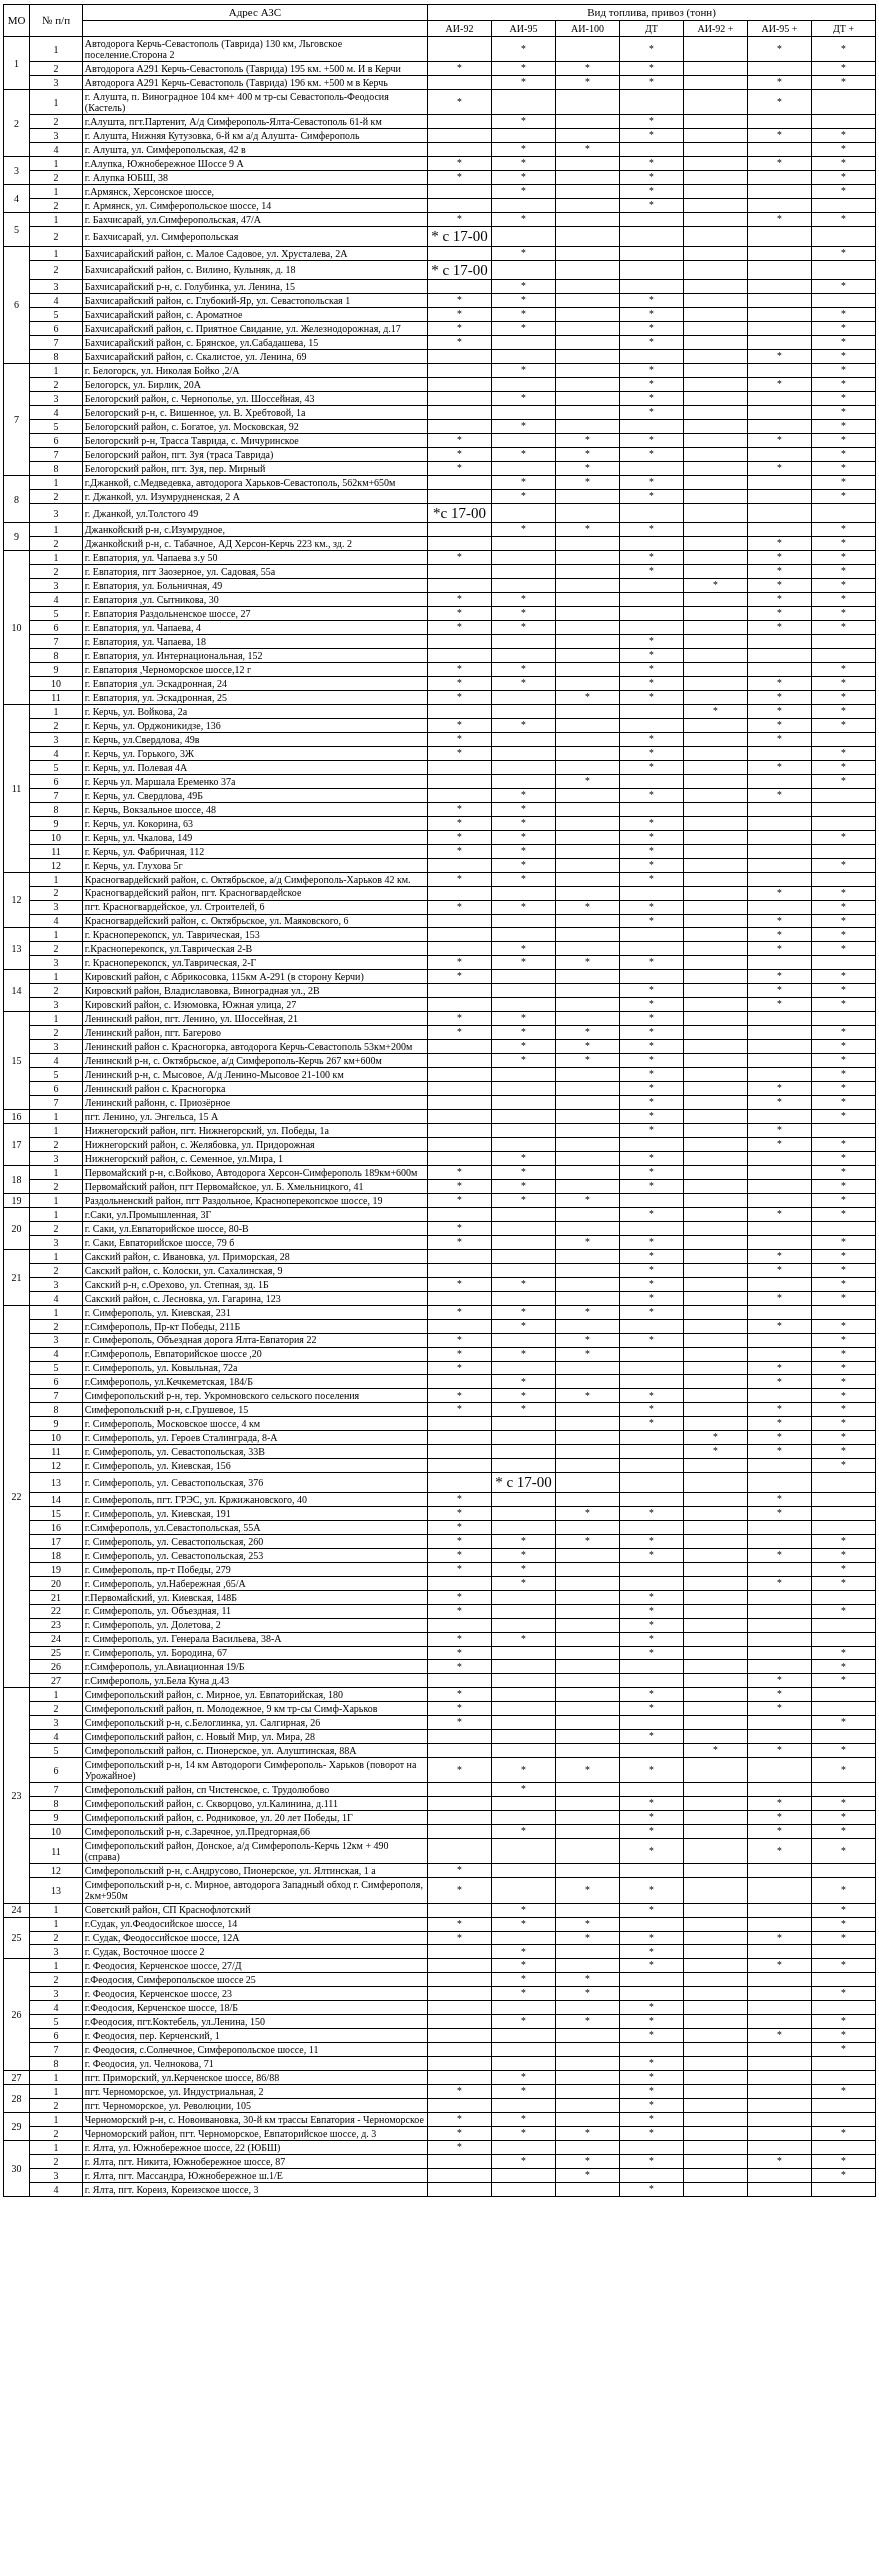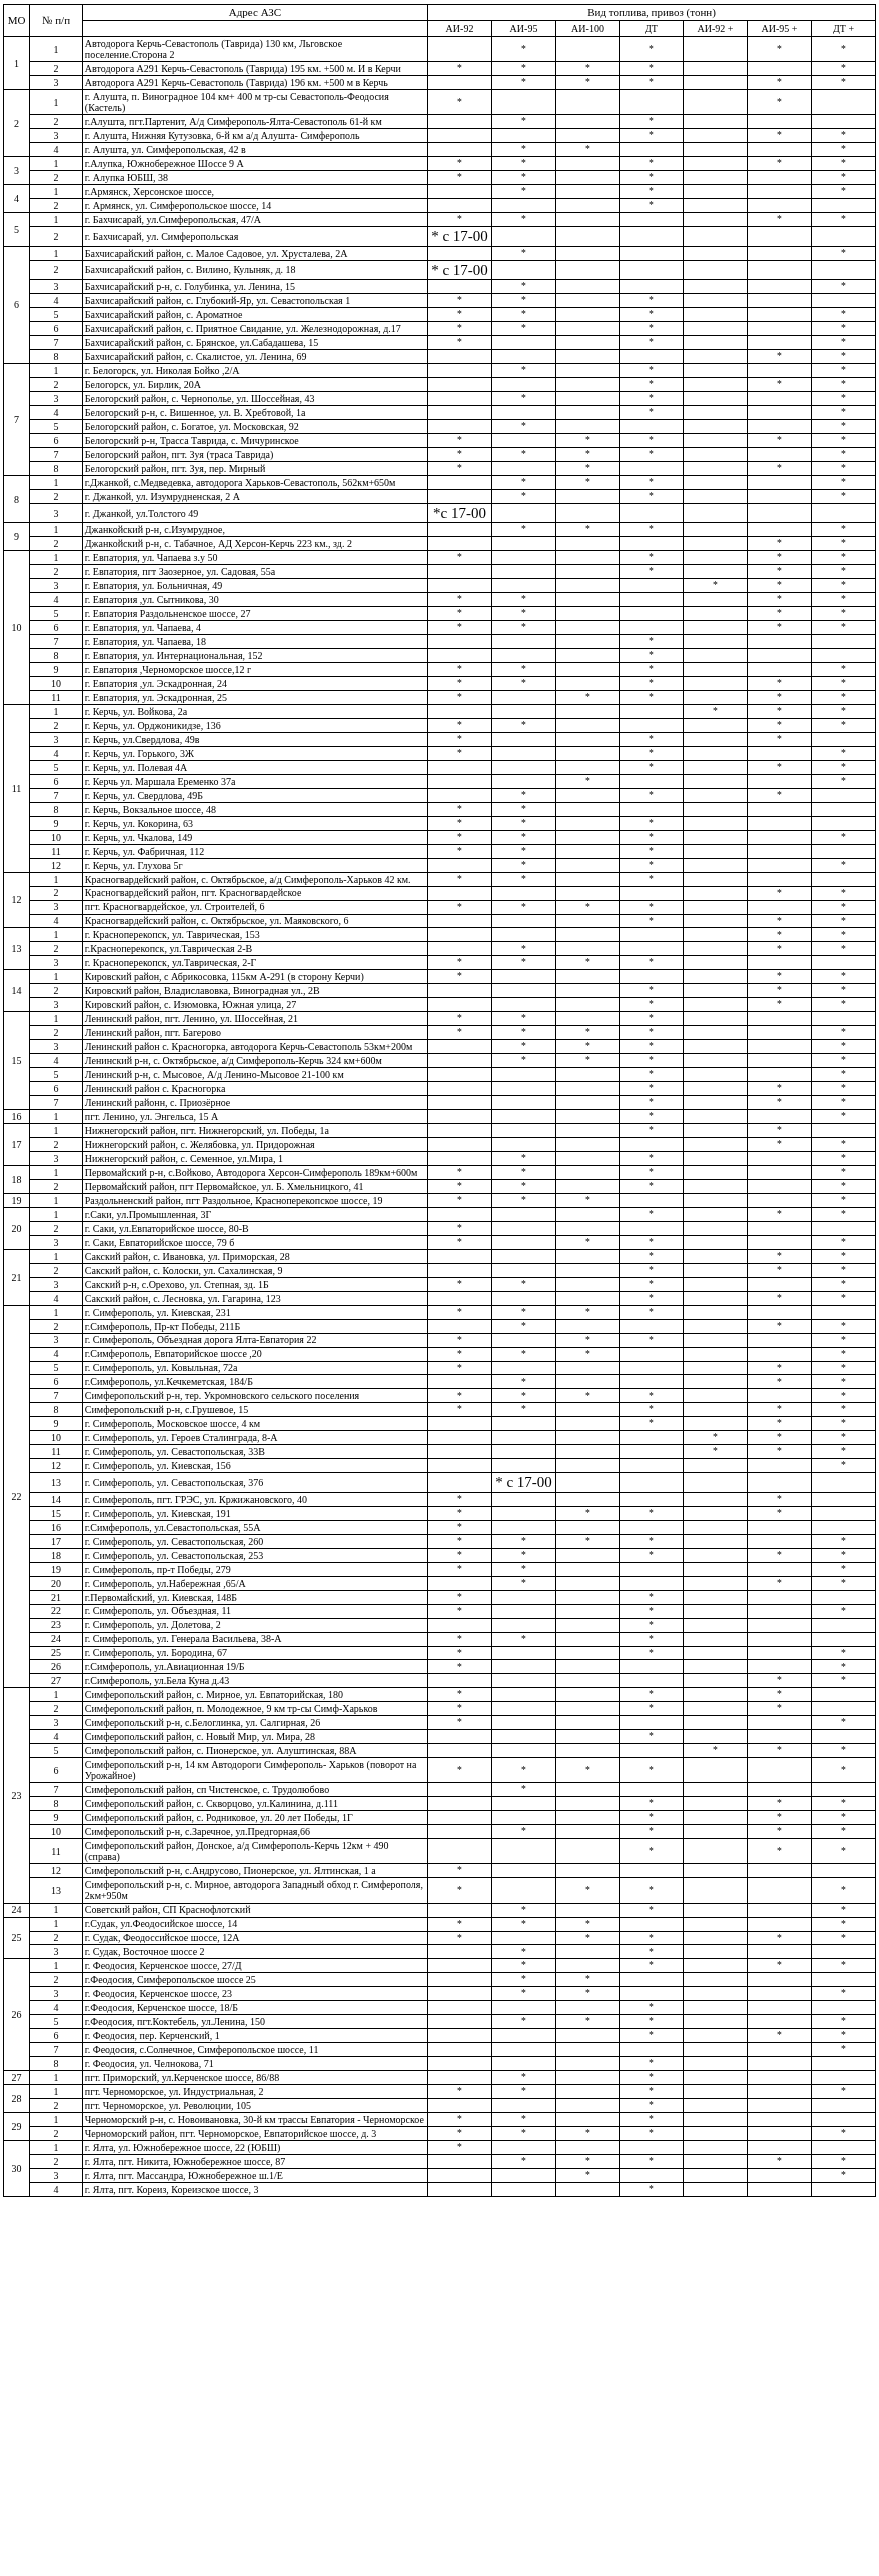--- a/index.html
+++ b/index.html
@@ -836,21 +836,21 @@
         <td class="fuel fuel-first"></td>
         <td class="fuel">*</td>
         <td class="fuel">*</td>
         <td class="fuel">*</td>
         <td class="fuel fuel-plus"></td>
         <td class="fuel"></td>
         <td class="fuel">*</td>
       </tr>
       <tr>
         <td class="num">4</td>
-        <td class="addr">Ленинский р-н, с. Октябрьское, а/д Симферополь-Керчь 324 км+600м</td>
+        <td class="addr">Ленинский р-н, с. Октябрьское, а/д Симферополь-Керчь 267 км+600м</td>
         <td class="fuel fuel-first"></td>
         <td class="fuel">*</td>
         <td class="fuel">*</td>
         <td class="fuel">*</td>
         <td class="fuel fuel-plus"></td>
         <td class="fuel"></td>
         <td class="fuel">*</td>
       </tr>
       <tr>
         <td class="num">5</td>

